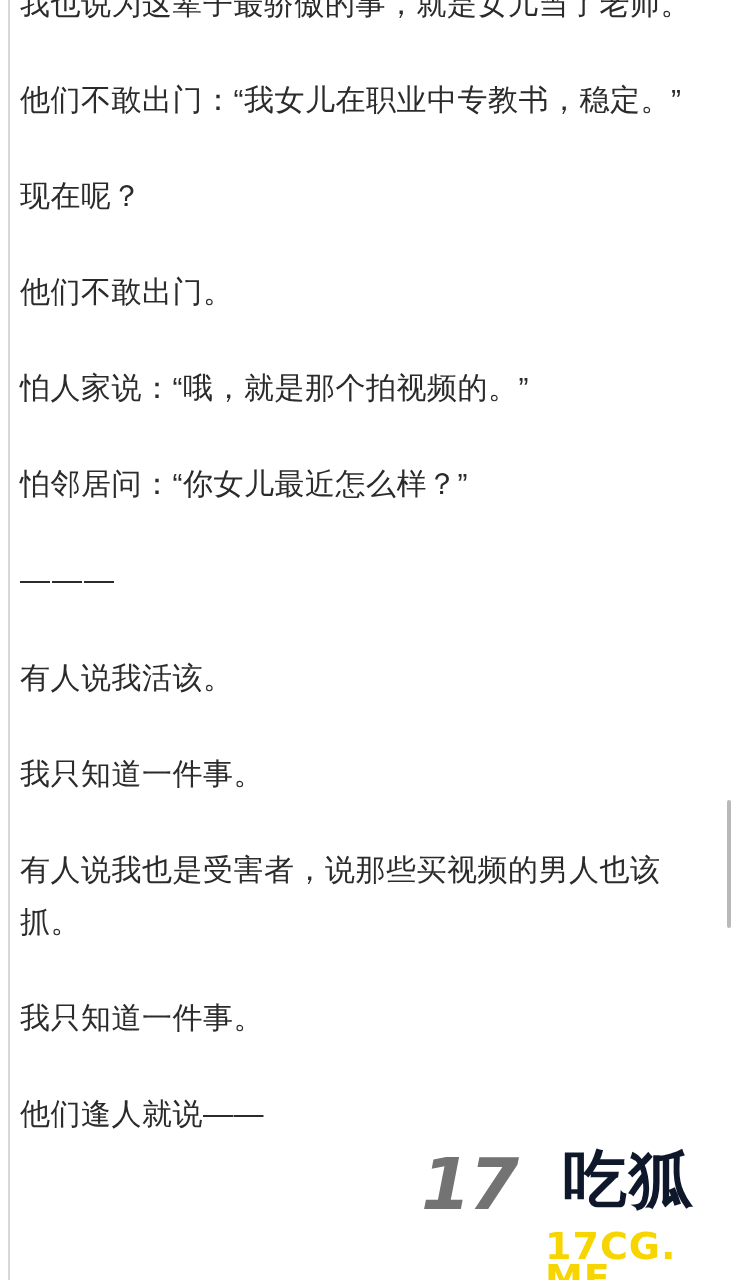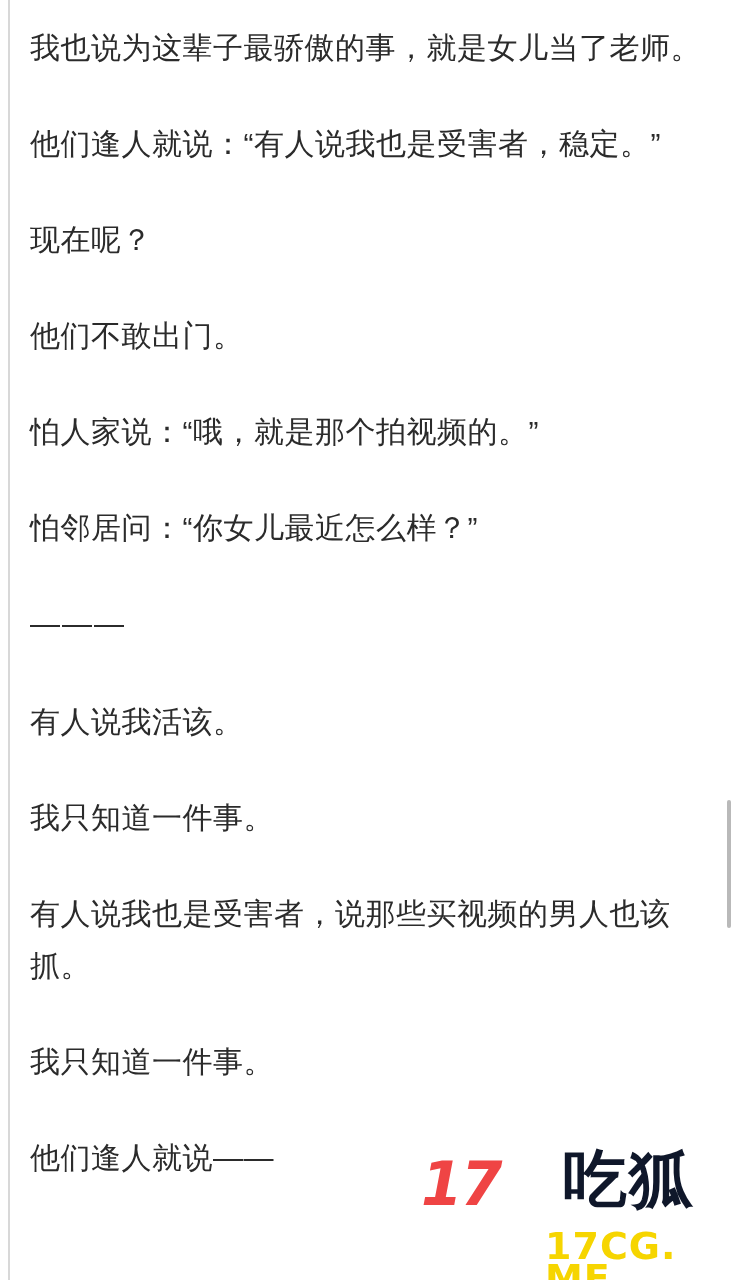--- a/index.html
+++ b/index.html
@@ -30,24 +30,23 @@
     position: absolute;
     left: 8px;
     top: 0;
     width: 2px;
     height: 1280px;
     background: #d8d8d8;
   }
 
   .article {
     position: absolute;
-    left: 30px;
+    left: 20px;
     top: 0;
     width: 672px;
-    margin-top: 44px;
   }
 
   .para {
     color: #2b2b2b;
     font-size: 30px;
     line-height: 52px;
     letter-spacing: 0.5px;
     margin: 0 0 44px 0;
     word-break: break-word;
   }
@@ -91,23 +90,23 @@
     height: 120px;
     pointer-events: none;
   }
   .wm-17 {
     position: absolute;
     left: 0;
     top: 0;
     font-family: "DejaVu Sans", sans-serif;
     font-weight: bold;
     font-style: italic;
-    font-size: 60px;
+    font-size: 72px;
     line-height: 84px;
-    color: #ef4444;
+    color: #737373;
     letter-spacing: -2px;
   }
   .wm-cn {
     position: absolute;
     left: 142px;
     top: 2px;
     font-family: "DejaVu Sans", sans-serif;
     font-weight: bold;
     font-size: 64px;
     line-height: 70px;
@@ -128,21 +127,21 @@
 </style>
 </head>
 <body>
 
 <div class="page">
 
   <div class="left-rule"></div>
 
   <div class="article">
     <p class="para clipped">我也说为这辈子最骄傲的事，就是女儿当了老师。</p>
-    <p class="para">他们逢人就说：“有人说我也是受害者，稳定。”</p>
+    <p class="para">他们不敢出门：“我女儿在职业中专教书，稳定。”</p>
     <p class="para">现在呢？</p>
     <p class="para">他们不敢出门。</p>
     <p class="para">怕人家说：“哦，就是那个拍视频的。”</p>
     <p class="para">怕邻居问：“你女儿最近怎么样？”</p>
     <p class="para divider">———</p>
     <p class="para">有人说我活该。</p>
     <p class="para">我只知道一件事。</p>
     <p class="para">有人说我也是受害者，说那些买视频的男人也该抓。</p>
     <p class="para">我只知道一件事。</p>
     <p class="para">他们逢人就说——</p>

